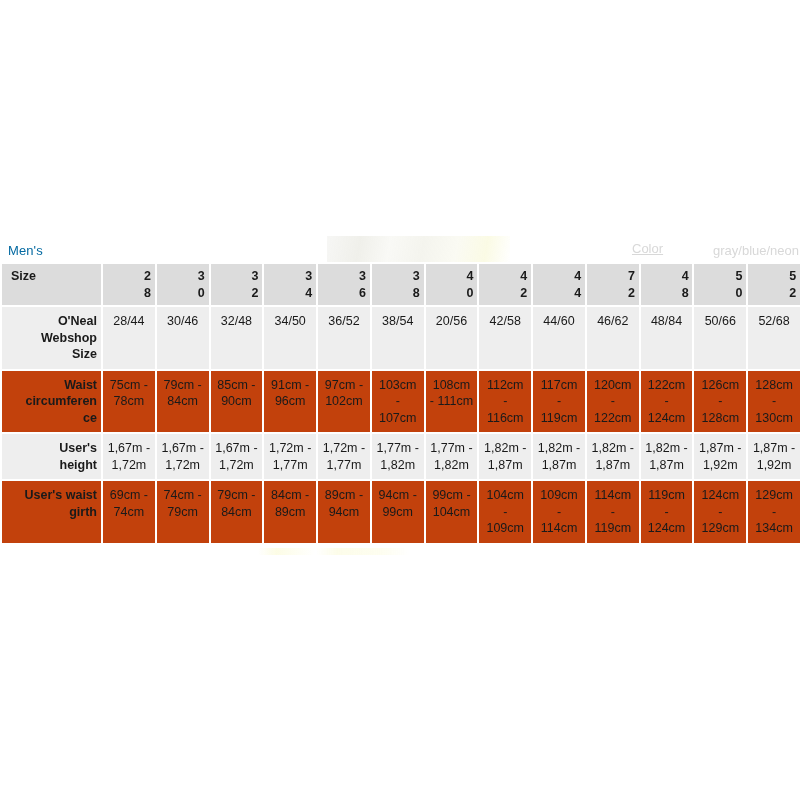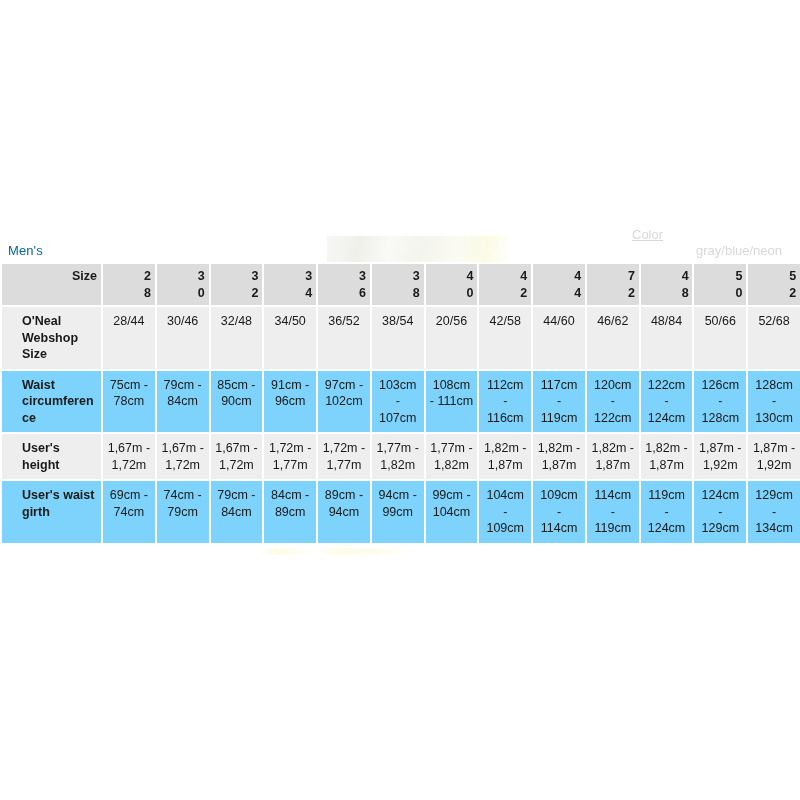--- a/index.html
+++ b/index.html
@@ -22,22 +22,22 @@
     inset: 0;
     pointer-events: none;
   }
   .ghost-text {
     position: absolute;
     font-size: 13px;
     color: #d8d8d8;
     white-space: nowrap;
     font-family: "Liberation Sans", sans-serif;
   }
-  #ghost-color-label  { left: 632px; top: 227px; text-decoration: underline; }
-  #ghost-color-value  { left: 696px; top: 243px; }
+  #ghost-color-label  { left: 632px; top: 241px; text-decoration: underline; }
+  #ghost-color-value  { left: 713px; top: 243px; }
 
   #ghost-image {
     position: absolute;
     left: 327px;
     top: 236px;
     width: 183px;
     height: 28px;
     background:
       linear-gradient(100deg,
         rgba(245,245,243,0.85) 0%,
@@ -105,36 +105,36 @@
   
   tr.head-row th {
     background: #dcdcdc;
     font-weight: bold;
     text-align: center;
     padding-top: 4px;
     padding-bottom: 4px;
     padding-left: 41px;
   }
   tr.head-row th.label-cell {
-    text-align: right;
+    text-align: left;
     padding-left: 9px;
   }
 
   
   tbody td {
     text-align: center;
   }
   tbody th.label-cell {
-    text-align: left;
+    text-align: right;
     font-weight: bold;
     padding-left: 20px;
   }
 
   tr.row-light > * { background: #eeeeee; }
-  tr.row-dark  > * { background: #7dd3fc; }
+  tr.row-dark  > * { background: #c2410c; }
 
   
   tr.r0 th, tr.r0 td { height: 33px; }
   tr.r1 th, tr.r1 td { height: 48px; }
   tr.r2 th, tr.r2 td { height: 40px; }
   tr.r3 th, tr.r3 td { height: 16px; }
   tr.r4 th, tr.r4 td { height: 30px; }
   tr.r5 th, tr.r5 td { height: 47px; }
 </style>
 </head>

